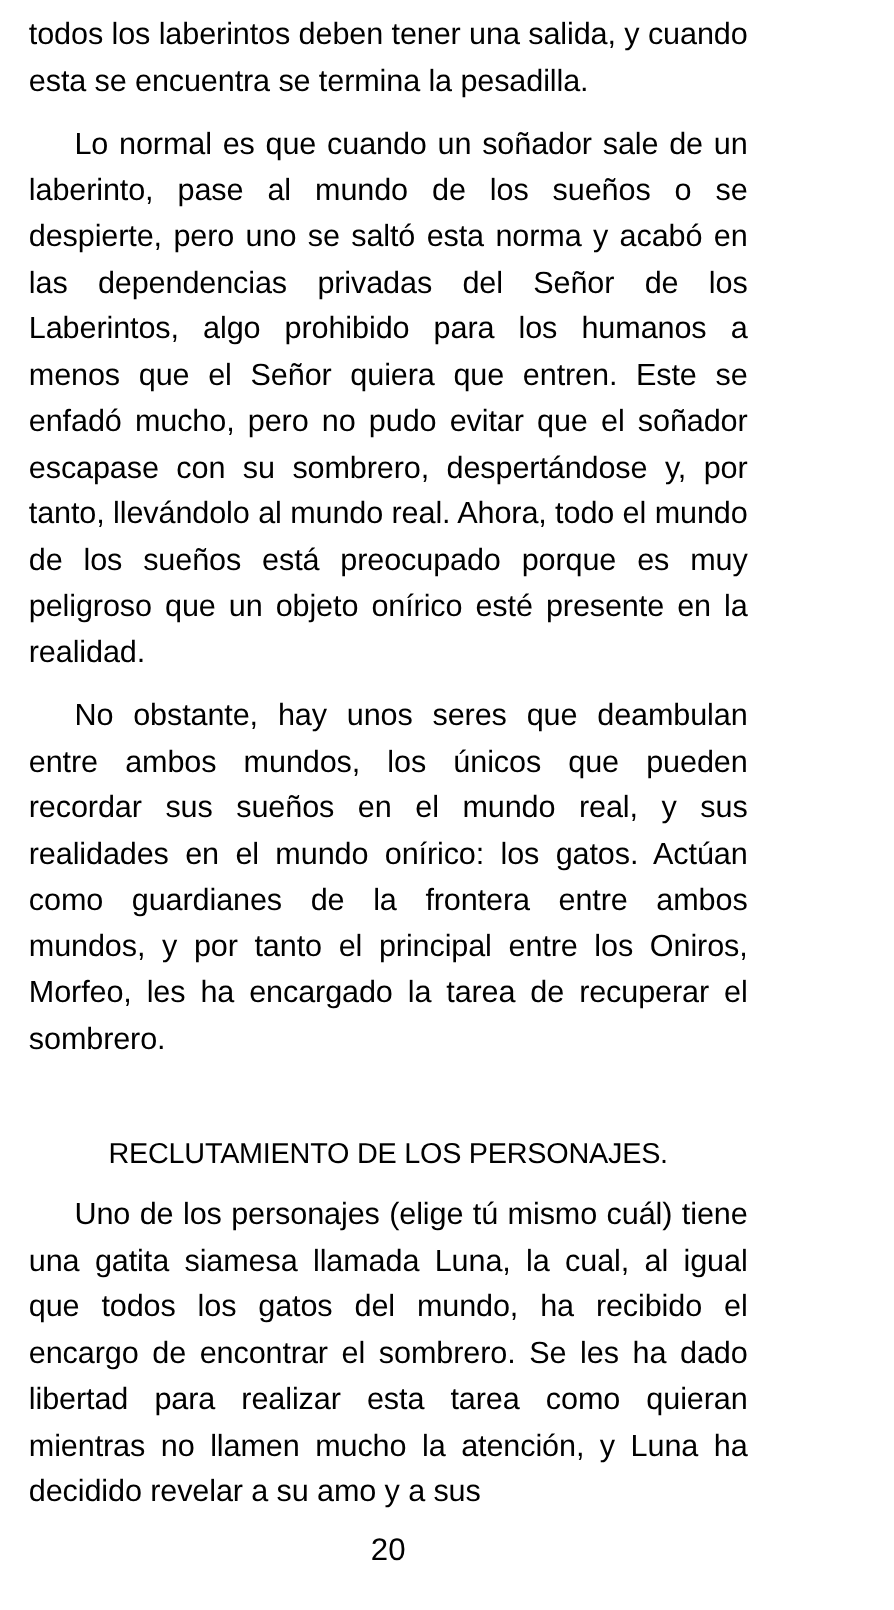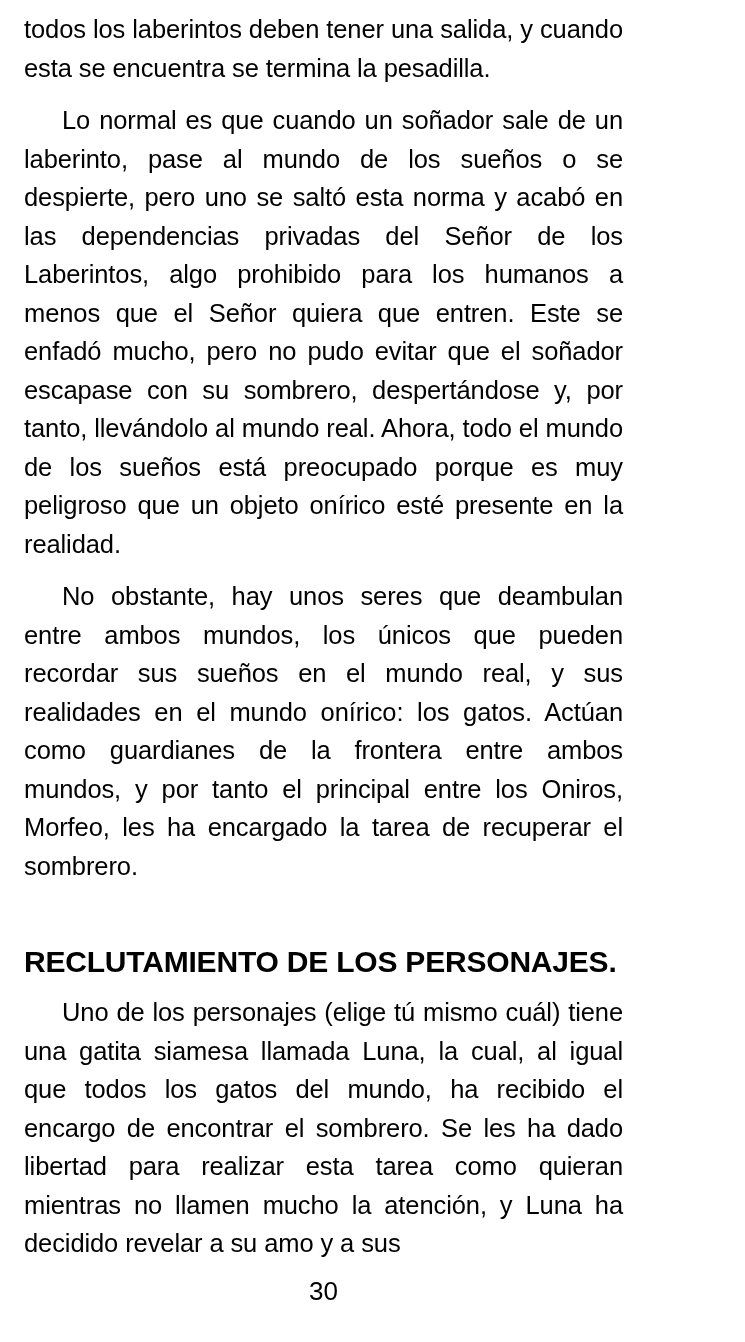--- a/index.html
+++ b/index.html
@@ -32,24 +32,24 @@
     word-spacing: 0px;
   }
   .para.indent {
     text-indent: 38px;
     margin-top: 12px;
   }
   .para.cont {
     text-indent: 0;
   }
   .heading {
-    font-size: 30px;
+    font-size: 24px;
     line-height: 38px;
-    font-weight: bold;
-    text-align: left;
+    font-weight: normal;
+    text-align: center;
     margin: 0 0 10px 0;
     letter-spacing: -0.2px;
   }
   .pagenum {
     position: absolute;
     left: 0;
     right: 0;
     bottom: 36px;
     text-align: center;
     font-size: 26px;
@@ -67,15 +67,15 @@
   <p class="para indent">Lo normal es que cuando un soñador sale de un laberinto, pase al mundo de los sueños o se despierte, pero uno se saltó esta norma y acabó en las dependencias privadas del Señor de los Laberintos, algo prohibido para los humanos a menos que el Señor quiera que entren. Este se enfadó mucho, pero no pudo evitar que el soñador escapase con su sombrero, despertándose y, por tanto, llevándolo al mundo real. Ahora, todo el mundo de los sueños está preocupado porque es muy peligroso que un objeto onírico esté presente en la realidad.</p>
 
   <p class="para indent">No obstante, hay unos seres que deambulan entre ambos mundos, los únicos que pueden recordar sus sueños en el mundo real, y sus realidades en el mundo onírico: los gatos. Actúan como guardianes de la frontera entre ambos mundos, y por tanto el principal entre los Oniros, Morfeo, les ha encargado la tarea de recuperar el sombrero.</p>
 
   <div class="gap-before-heading"></div>
 
   <h2 class="heading">RECLUTAMIENTO DE LOS PERSONAJES.</h2>
 
   <p class="para indent">Uno de los personajes (elige tú mismo cuál) tiene una gatita siamesa llamada Luna, la cual, al igual que todos los gatos del mundo, ha recibido el encargo de encontrar el sombrero. Se les ha dado libertad para realizar esta tarea como quieran mientras no llamen mucho la atención, y Luna ha decidido revelar a su amo y a sus</p>
 
-  <div class="pagenum">30</div>
+  <div class="pagenum">20</div>
 
 </div>
 
 </body></html>

